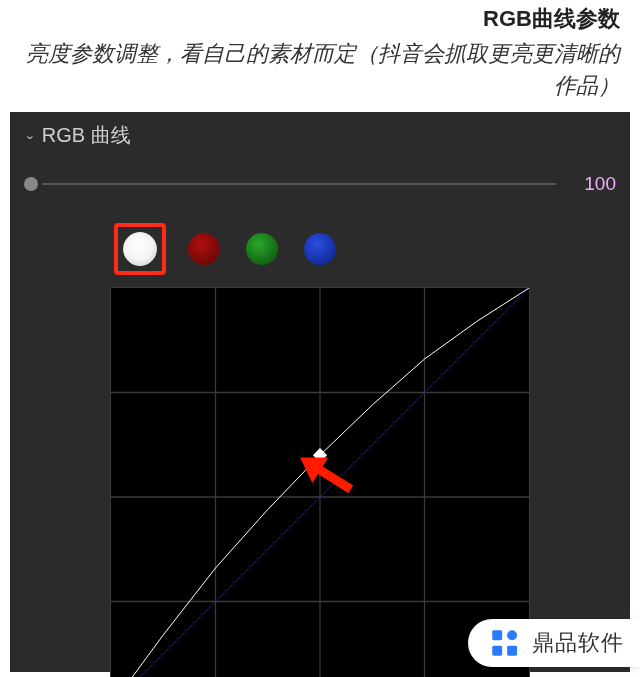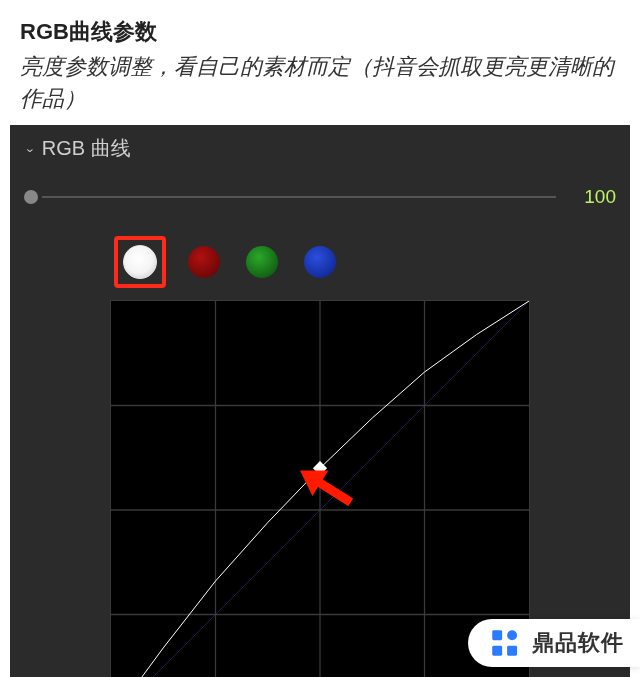--- a/index.html
+++ b/index.html
@@ -5,21 +5,22 @@
   * { box-sizing: border-box; margin: 0; padding: 0; }
   body {
     width: 640px;
     height: 677px;
     background: #ffffff;
     font-family: "Microsoft YaHei", "PingFang SC", sans-serif;
     overflow: hidden;
     position: relative;
   }
   .header {
-    padding: 17px 20px 6px 20px;
+    padding: 4px 20px 6px 20px;
+    text-align: right;
   }
   .title {
     font-size: 22px;
     font-weight: 700;
     color: #222;
     margin-bottom: 4px;
   }
   .subtitle {
     font-size: 22px;
     color: #333;
@@ -67,21 +68,21 @@
   }
   .slider-track {
     flex: 1;
     height: 2px;
     background: #555;
     margin-left: 4px;
   }
   .slider-val {
     width: 46px;
     text-align: right;
-    color: #bef264;
+    color: #f0abfc;
     font-size: 19px;
   }
   .channel-row {
     display: flex;
     gap: 26px;
     justify-content: flex-start;
     margin: 28px 0 12px 90px;
     align-items: center;
   }
   .ch {
@@ -129,21 +130,21 @@
     bottom: 10px;
     background: #ffffff;
     border-radius: 26px 0 0 26px;
     padding: 7px 16px 7px 20px;
     display: flex;
     align-items: center;
     gap: 10px;
     box-shadow: 0 1px 6px rgba(0,0,0,0.12);
   }
   .logo-ic svg { width: 34px; height: 34px; display:block;}
-  .badge-text { font-size: 22px; font-weight: 700; color: #333; letter-spacing: 1px; }
+  .badge-text { font-size: 22px; font-weight: 400; color: #333; letter-spacing: 1px; }
 </style>
 </head>
 <body>
 
 <div class="header">
   <div class="title">RGB曲线参数</div>
   <div class="subtitle">亮度参数调整，看自己的素材而定（抖音会抓取更亮更清晰的作品）</div>
 </div>
 
 <div class="panel">

